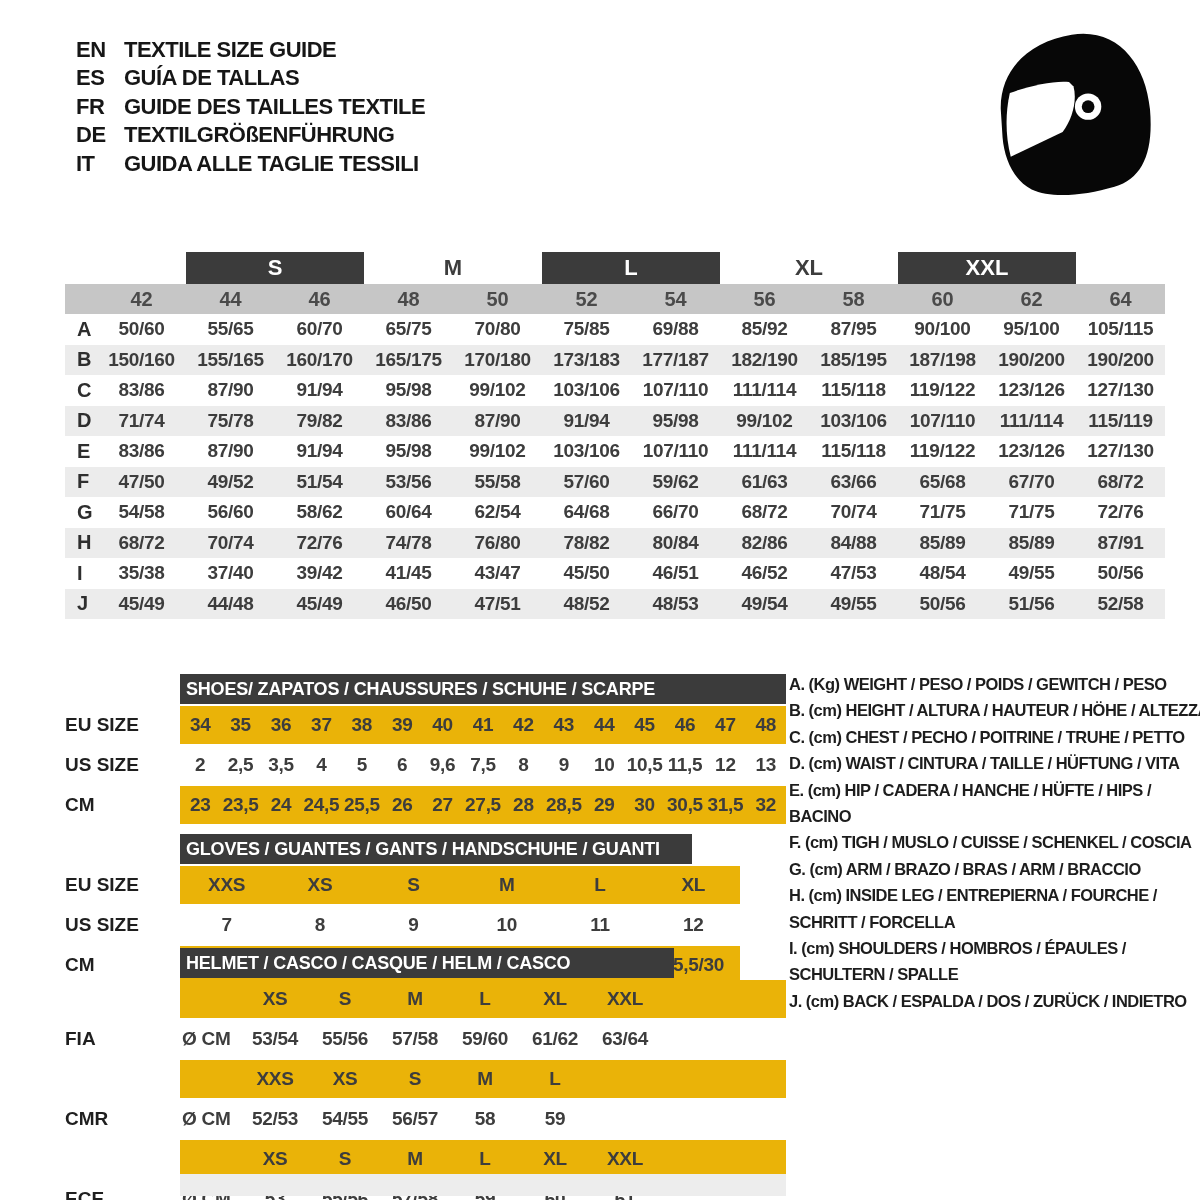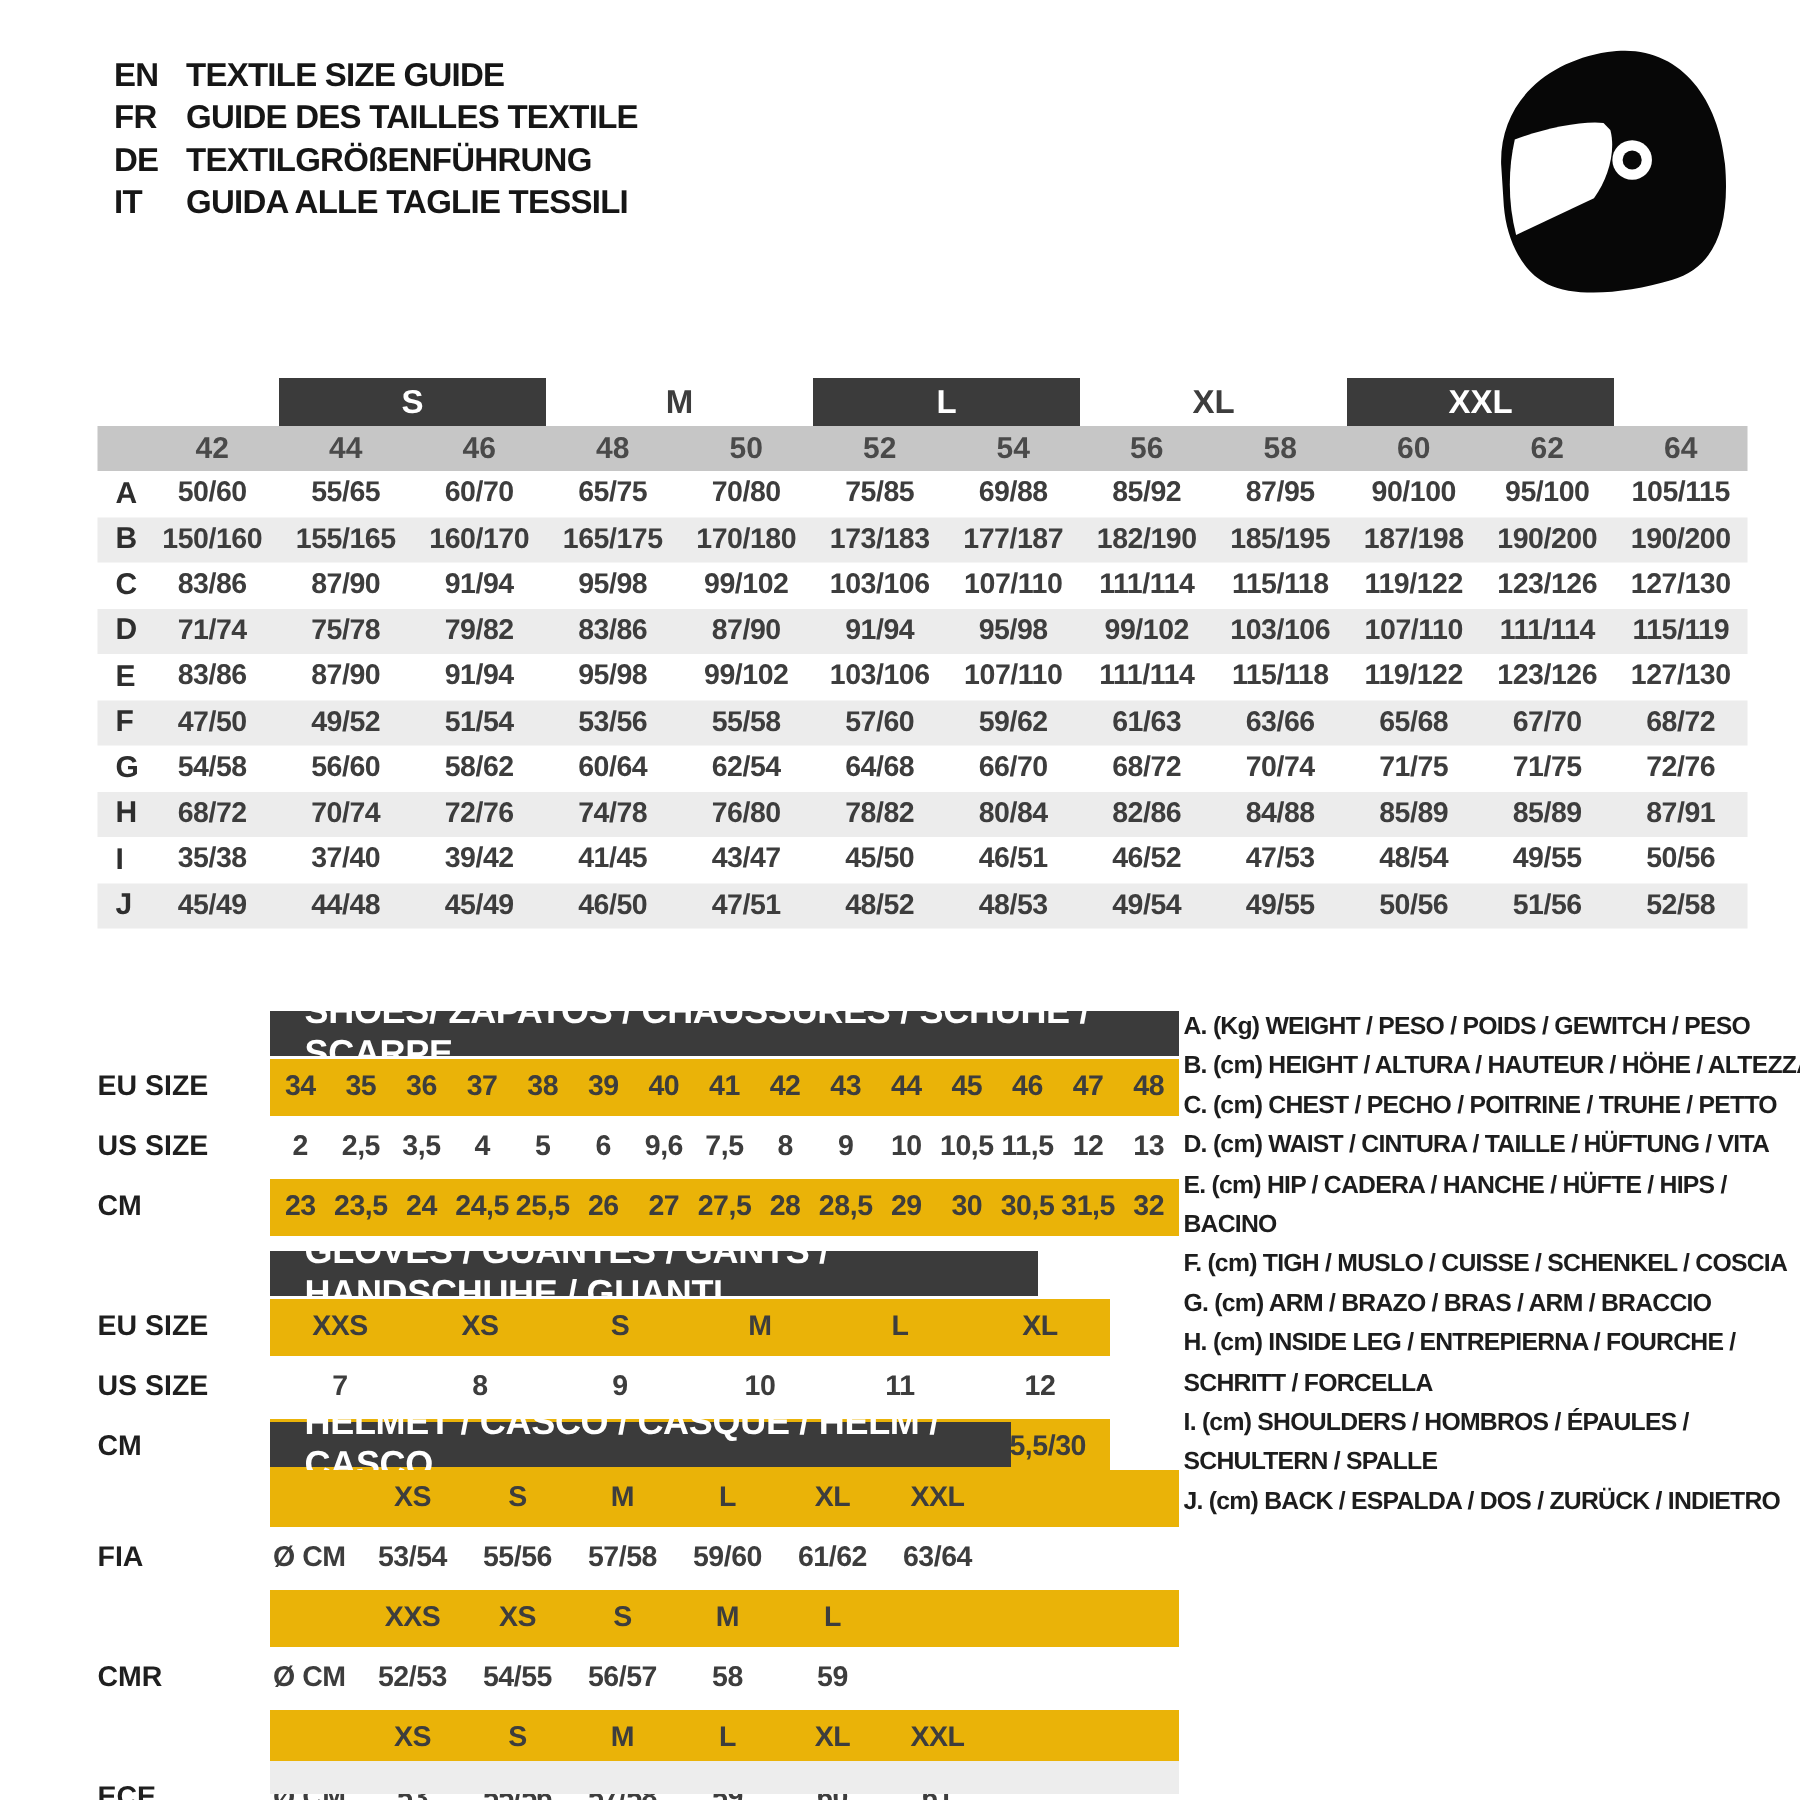--- a/index.html
+++ b/index.html
@@ -22,21 +22,21 @@
   .chip.dark{background:#3b3b3b;color:#ffffff;}
   .chip.light{color:#3d3d3d;}
   .num-row{height:30px;background:#c6c6c6;color:#4a4a4a;font-size:20px;}
   .data-row{height:30.5px;font-size:19px;letter-spacing:-0.3px;}
   .data-row.striped{background:#ececec;}
   .cell{display:flex;align-items:center;justify-content:center;}
   .row-letter{display:flex;align-items:center;padding-left:12px;font-size:20px;color:#2e2e2e;}
 
   
   .sec{position:absolute;left:65px;}
-  .sec-bar{margin-left:115px;height:30px;background:#3b3b3b;color:#ffffff;display:flex;align-items:center;padding-left:23px;font-size:24px;letter-spacing:-0.2px;}
+  .sec-bar{margin-left:115px;height:30px;background:#3b3b3b;color:#ffffff;display:flex;align-items:center;padding-left:6px;font-size:18px;letter-spacing:-0.2px;}
   .sec-row{display:flex;height:38px;margin-top:2px;align-items:stretch;}
   .sec-label{width:115px;flex:none;display:flex;align-items:center;font-size:19px;color:#1f1f1f;}
   .strip{display:grid;align-items:center;font-size:19px;letter-spacing:-0.3px;}
   .strip.striped{background:#eab308;}
   .strip .cell{height:100%;}
   .shoes-strip{width:606px;grid-template-columns:repeat(15,1fr);}
   .gloves-strip{width:560px;grid-template-columns:repeat(6,1fr);}
   .helmet-strip{width:606px;grid-template-columns:60px repeat(6,70px) 1fr;}
   .pfx{display:flex;align-items:center;justify-content:flex-start;padding-left:2px;}
   .tail-stripe{position:absolute;left:115px;top:226px;width:606px;height:22px;background:#ededed;}
@@ -45,20 +45,24 @@
   .legend{position:absolute;left:789px;top:671px;width:420px;font-size:16.5px;line-height:26.4px;color:#1d1d1d;letter-spacing:-0.5px;}
   .legend-item{white-space:pre-line;}
 </style>
 </head>
 <body>
 
 <div class="lang-list" id="lang-list">
     <div class="lang-row">
       <span class="lang-code">EN</span>
       <span class="lang-title">TEXTILE SIZE GUIDE</span>
+    </div>
+    <div class="lang-row">
+      <span class="lang-code">ES</span>
+      <span class="lang-title">GUÍA DE TALLAS</span>
     </div>
     <div class="lang-row">
       <span class="lang-code">FR</span>
       <span class="lang-title">GUIDE DES TAILLES TEXTILE</span>
     </div>
     <div class="lang-row">
       <span class="lang-code">DE</span>
       <span class="lang-title">TEXTILGRÖßENFÜHRUNG</span>
     </div>
     <div class="lang-row">

